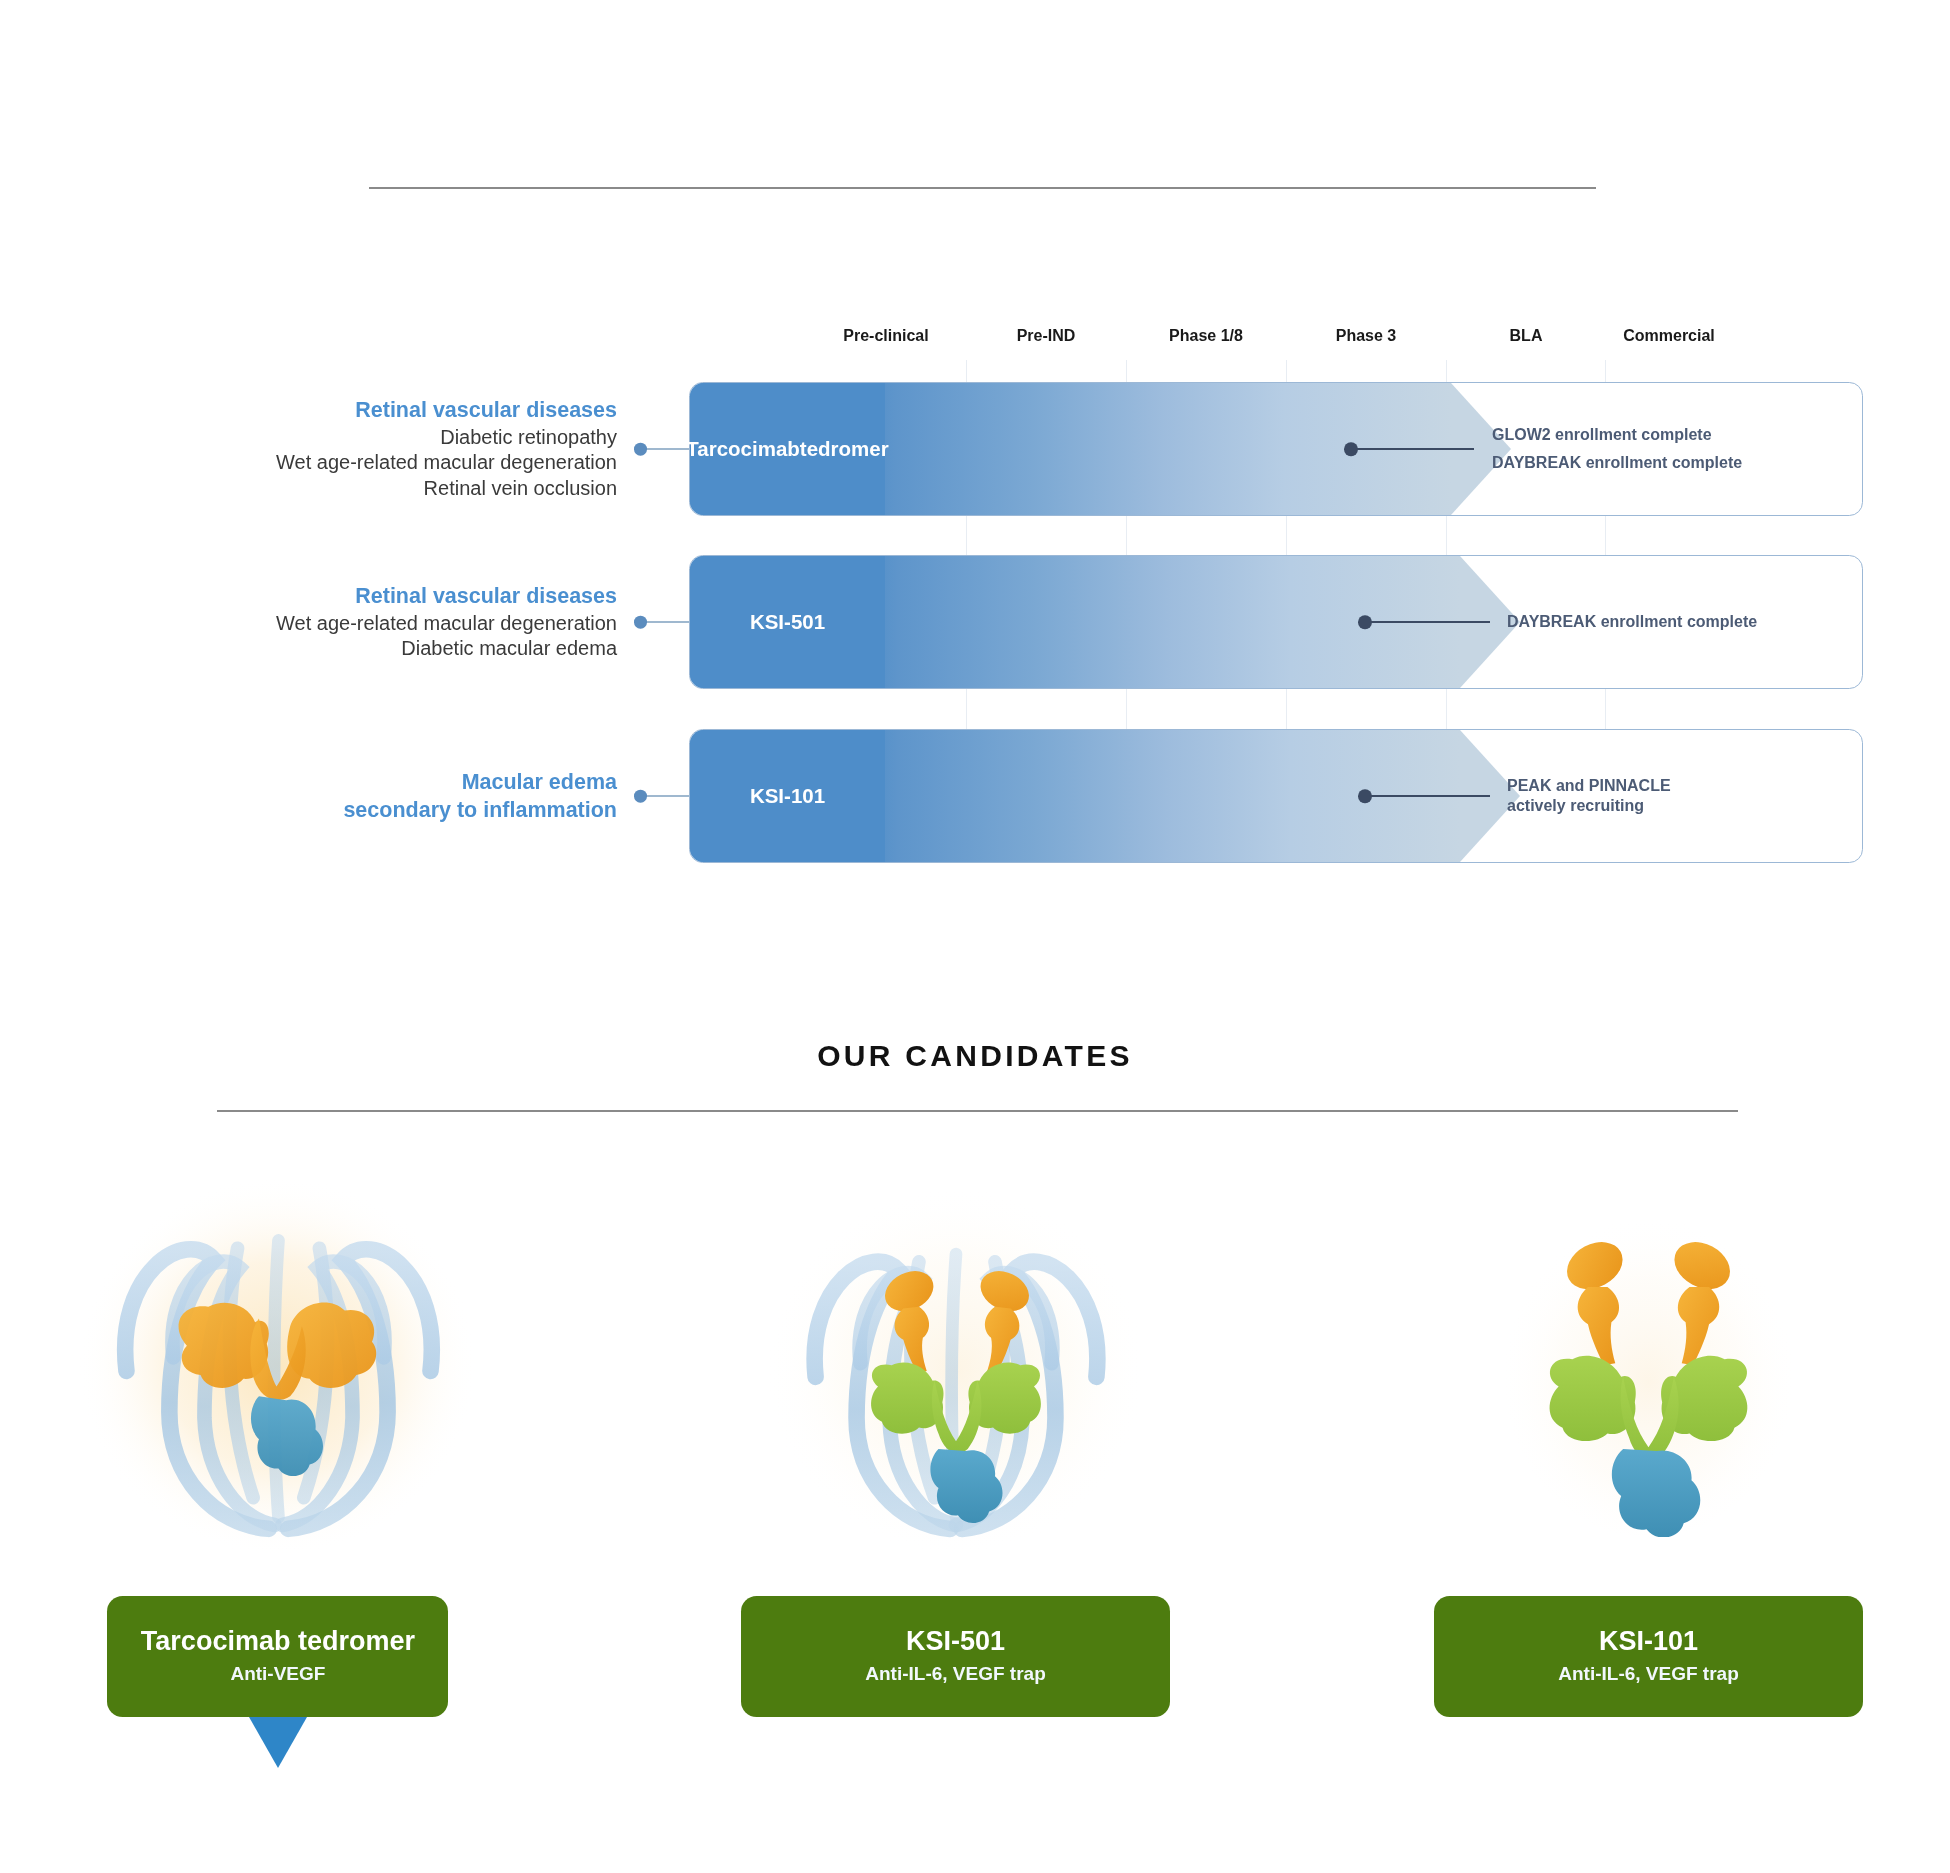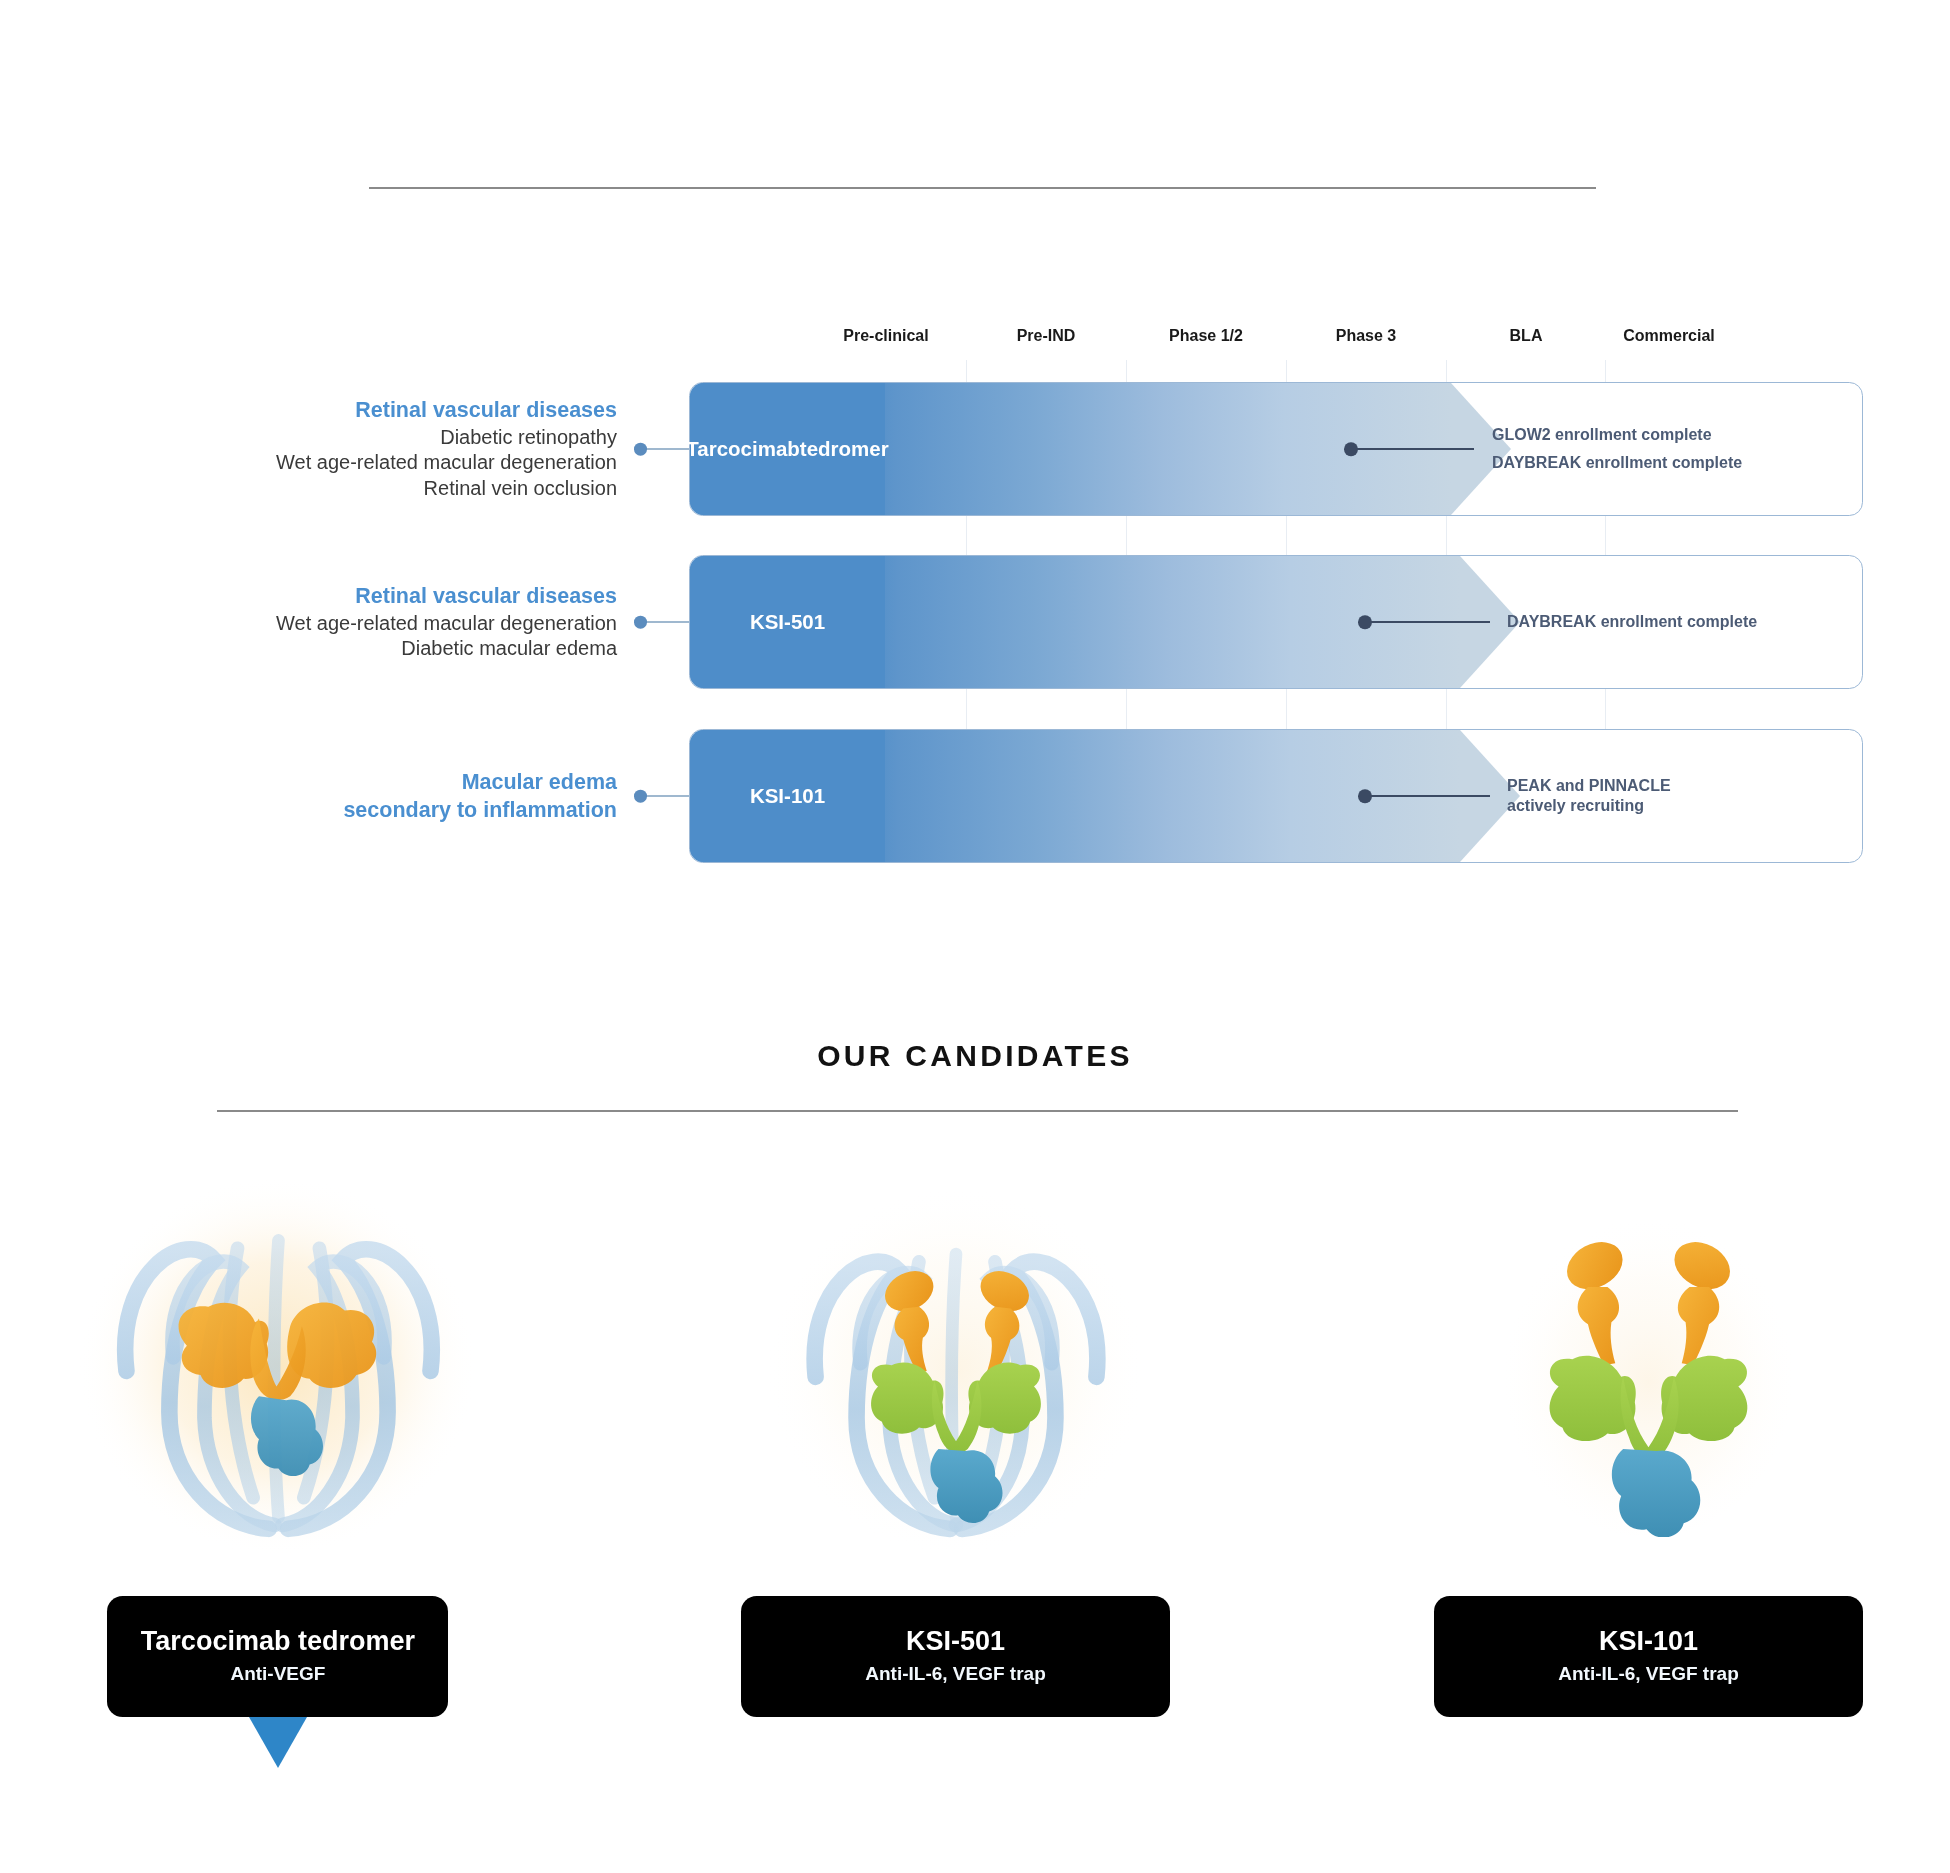--- a/index.html
+++ b/index.html
@@ -180,21 +180,21 @@
   .mol-wrap {
     position: relative;
     width: 585px; height: 419px;
     display: flex; align-items: center; justify-content: center;
   }
   .mol-wrap svg { display: block; }
 
   .cand-card {
     position: relative;
     border-radius: 15.6px;
-    background: #000000;
+    background: #4d7c0f;
     color: #ffffff;
     padding: 29px 19.5px 31px;
     display: flex; flex-direction: column; align-items: center; gap: 3.9px;
   }
   .cand-name { font-size: 27px; font-weight: 700; line-height: 1.25; }
   .cand-sub  { font-size: 19px; font-weight: 700; line-height: 1.25; color: #f2f8fd; }
   .card-tail {
     position: absolute;
     left: 50%; top: 100%;
     transform: translateX(-50%);
@@ -218,21 +218,21 @@
       <div class="gl" style="left:878px;"></div>
       <div class="gl" style="left:1038px;"></div>
       <div class="gl" style="left:1198px;"></div>
       <div class="gl" style="left:1358px;"></div>
       <div class="gl" style="left:1517px;"></div>
     </div>
 
     <div class="phase-headers">
       <div class="phase-h" style="left:798px;">Pre-clinical</div>
       <div class="phase-h" style="left:958px;">Pre-IND</div>
-      <div class="phase-h" style="left:1118px;">Phase 1/2</div>
+      <div class="phase-h" style="left:1118px;">Phase 1/8</div>
       <div class="phase-h" style="left:1278px;">Phase 3</div>
       <div class="phase-h" style="left:1438px;">BLA</div>
       <div class="phase-h" style="left:1581px;">Commercial</div>
     </div>
 
     <div class="row" style="position:absolute; left:0; top:55px;">
       <div class="row-labels">
         <div class="label-title">Retinal vascular diseases</div>
         <div class="label-sub">Diabetic retinopathy</div>
         <div class="label-sub">Wet age-related macular degeneration</div>

